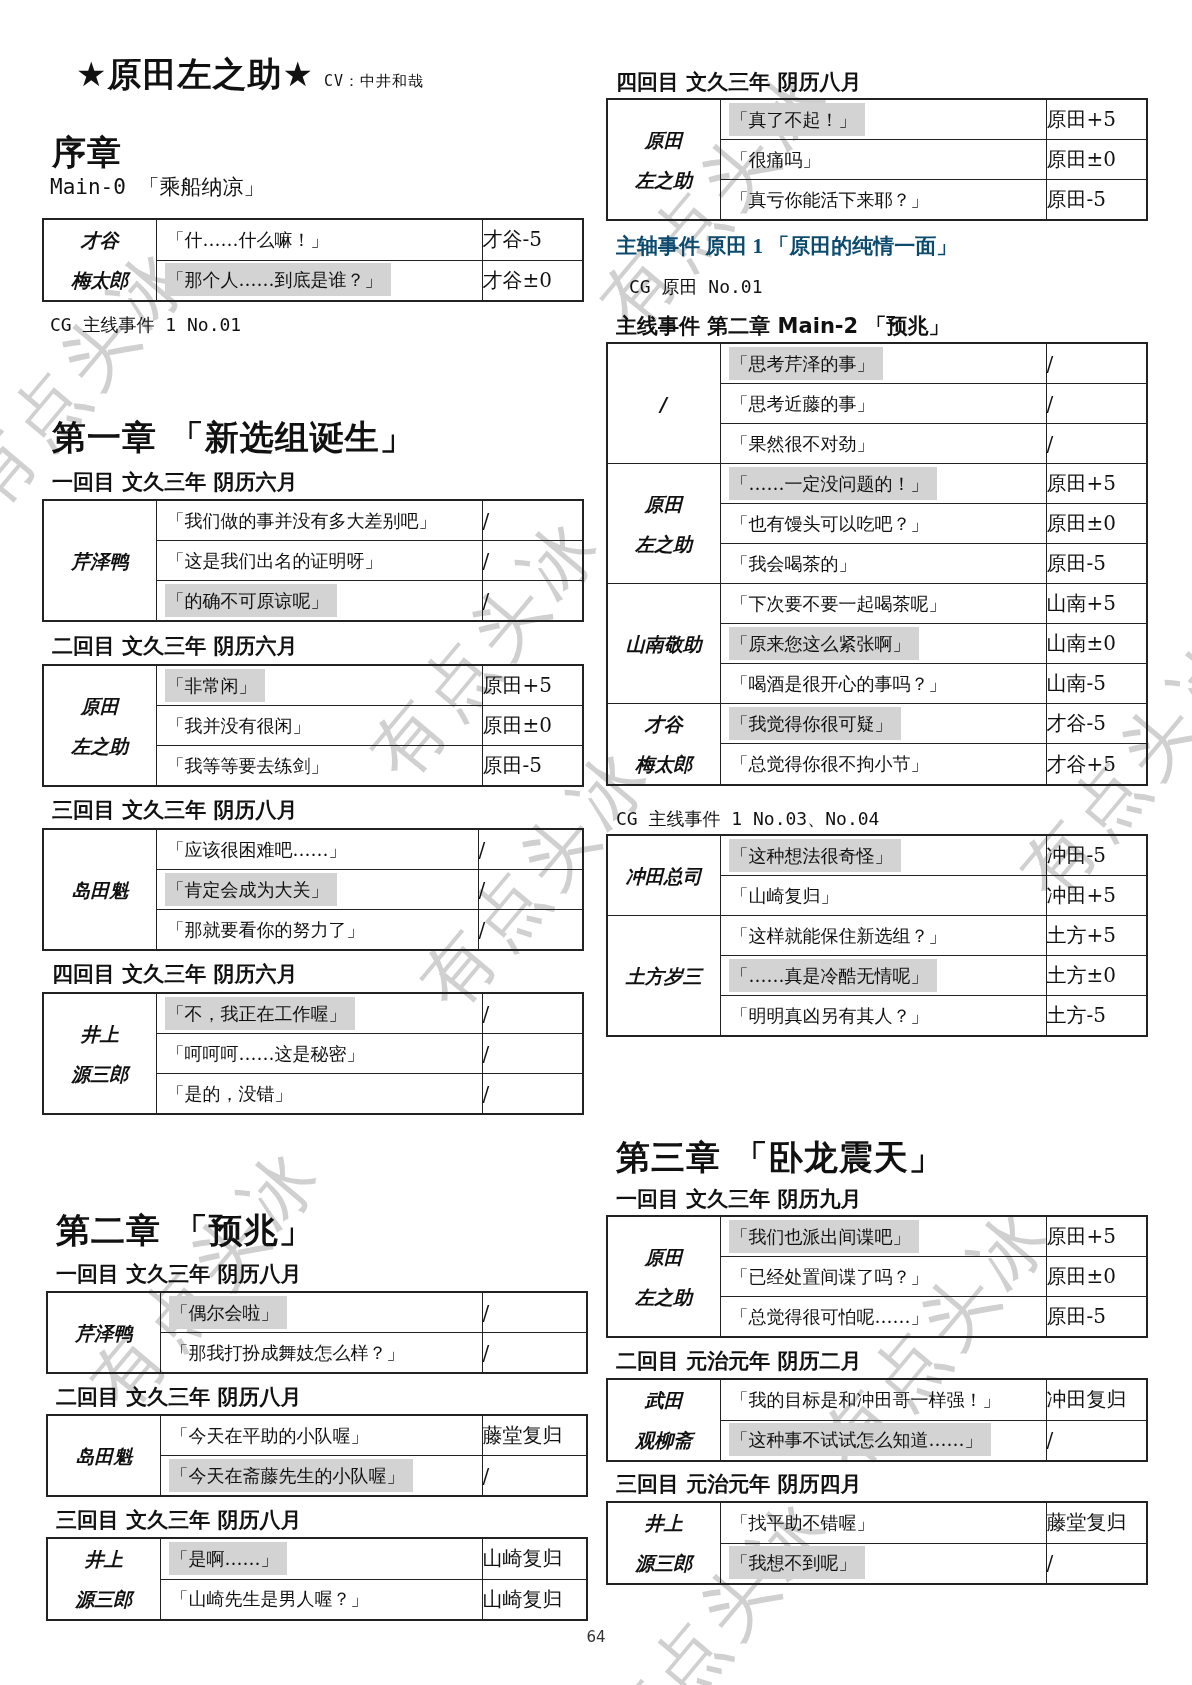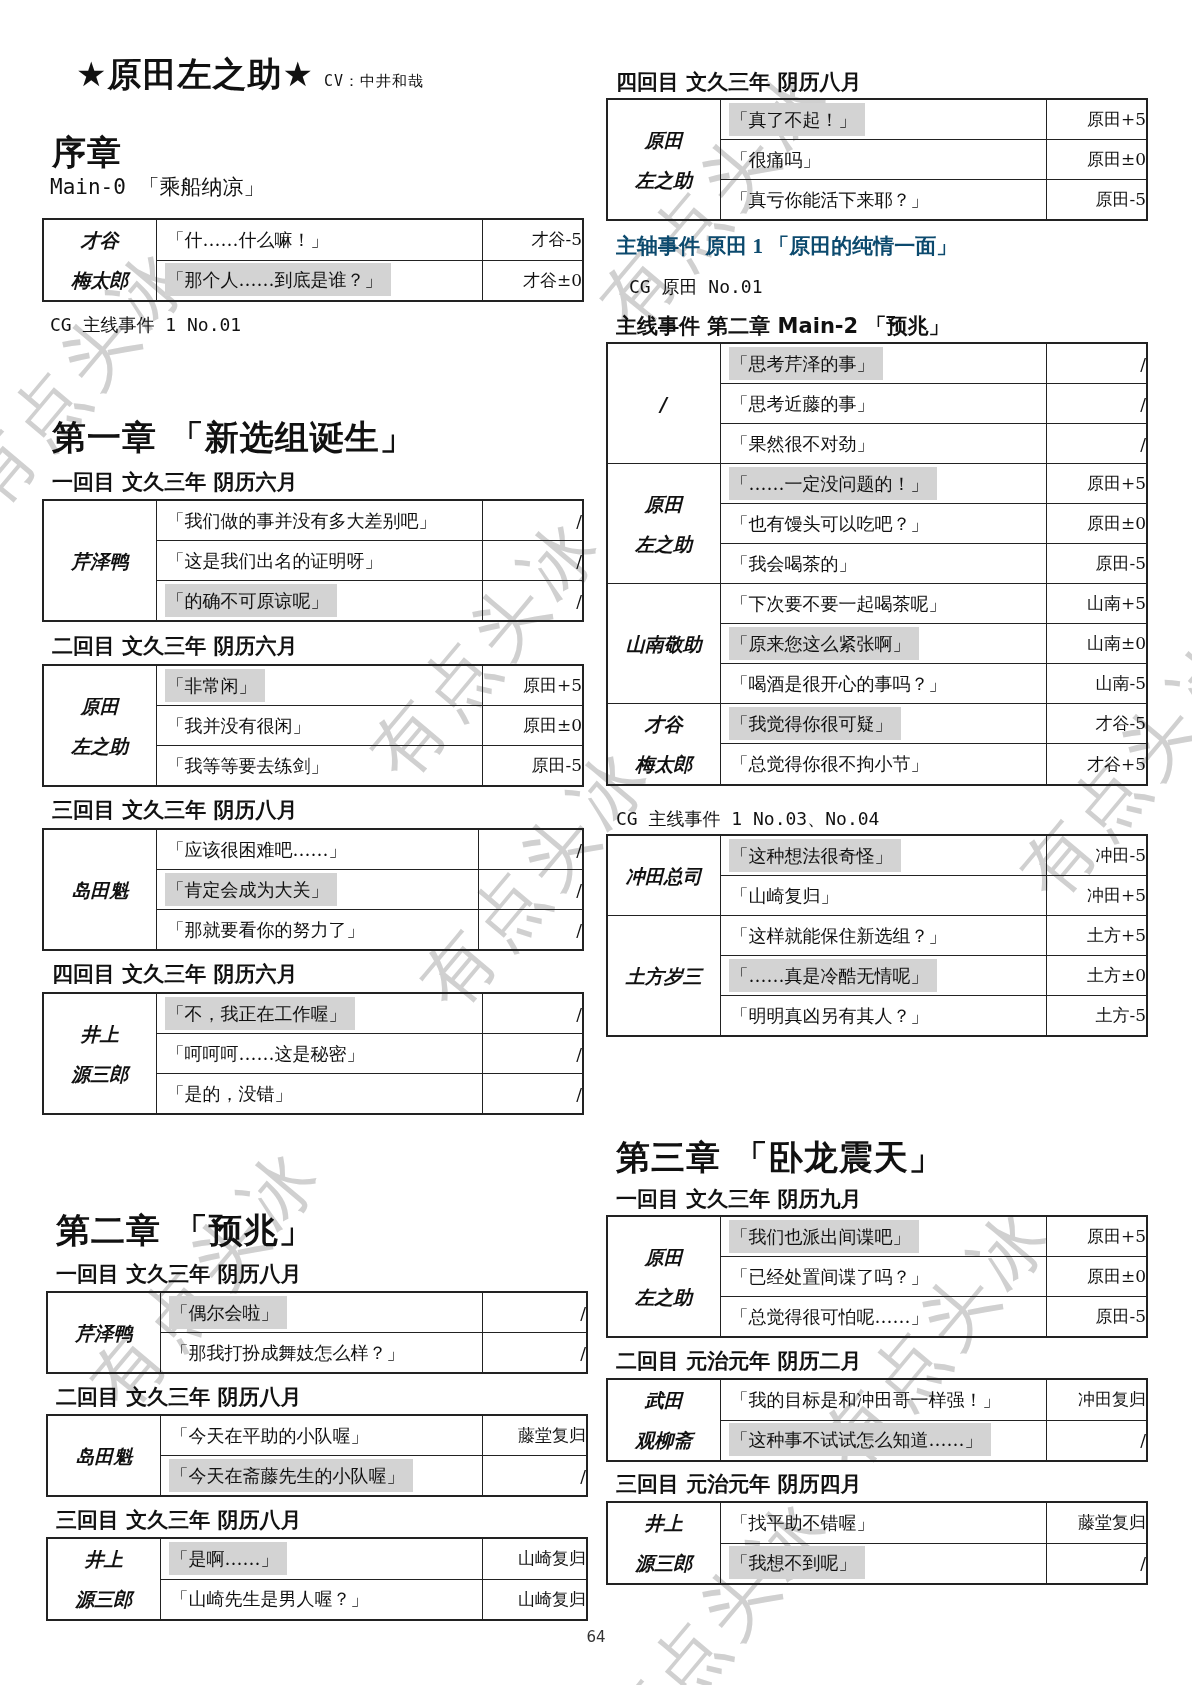--- a/index.html
+++ b/index.html
@@ -23,21 +23,21 @@
 
   table.choice {
     position: absolute; border-collapse: collapse; table-layout: fixed;
     border: 2px solid #222;
   }
   table.choice td { border: 1.5px solid #222; padding: 0; height: 39px; vertical-align: middle; }
   td.name { text-align: center; font-weight: bold; font-size: 19px; line-height: 40px; font-family: "DejaVu Sans", sans-serif; font-style: italic; }
   td.line { font-size: 18px; padding-left: 8px !important; white-space: nowrap; overflow: hidden; }
   td.line span.hl { background: #d3d3d3; padding: 6px 8px 6px 2px; }
   td.line span.nohl { padding: 6px 8px 6px 2px; }
-  td.effect { text-align: right; font-size: 17px; margin-top: 16px; }
+  td.effect { text-align: left; font-size: 20px; margin-top: 16px; }
 
   .pageno { position: absolute; left: 0; width: 1192px; top: 1628px; text-align: center; font-size: 15px; font-family: "DejaVu Sans", sans-serif; color: #333; }
 
   .watermark { position: absolute; font-size: 72px; color: rgba(150,150,150,0.45); font-family: "DejaVu Sans", sans-serif; transform: rotate(-50deg); white-space: nowrap; pointer-events: none; letter-spacing: 6px; }
 </style>
 </head>
 <body>
 
 <div class="watermark" style="left:-80px;top:330px;">有点头冰</div>
 <div class="watermark" style="left:330px;top:600px;">有点头冰</div>

